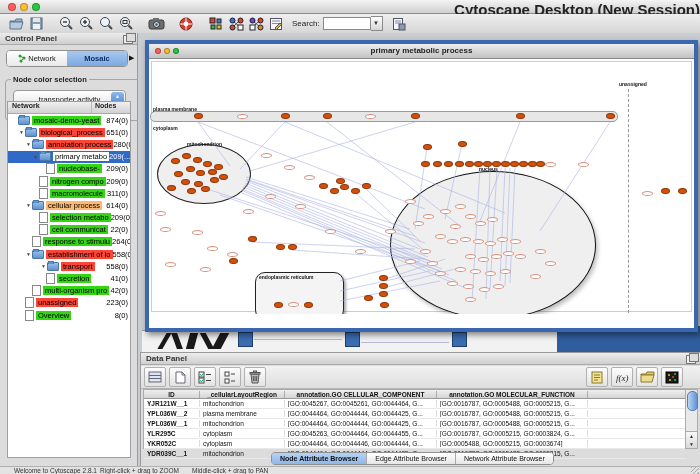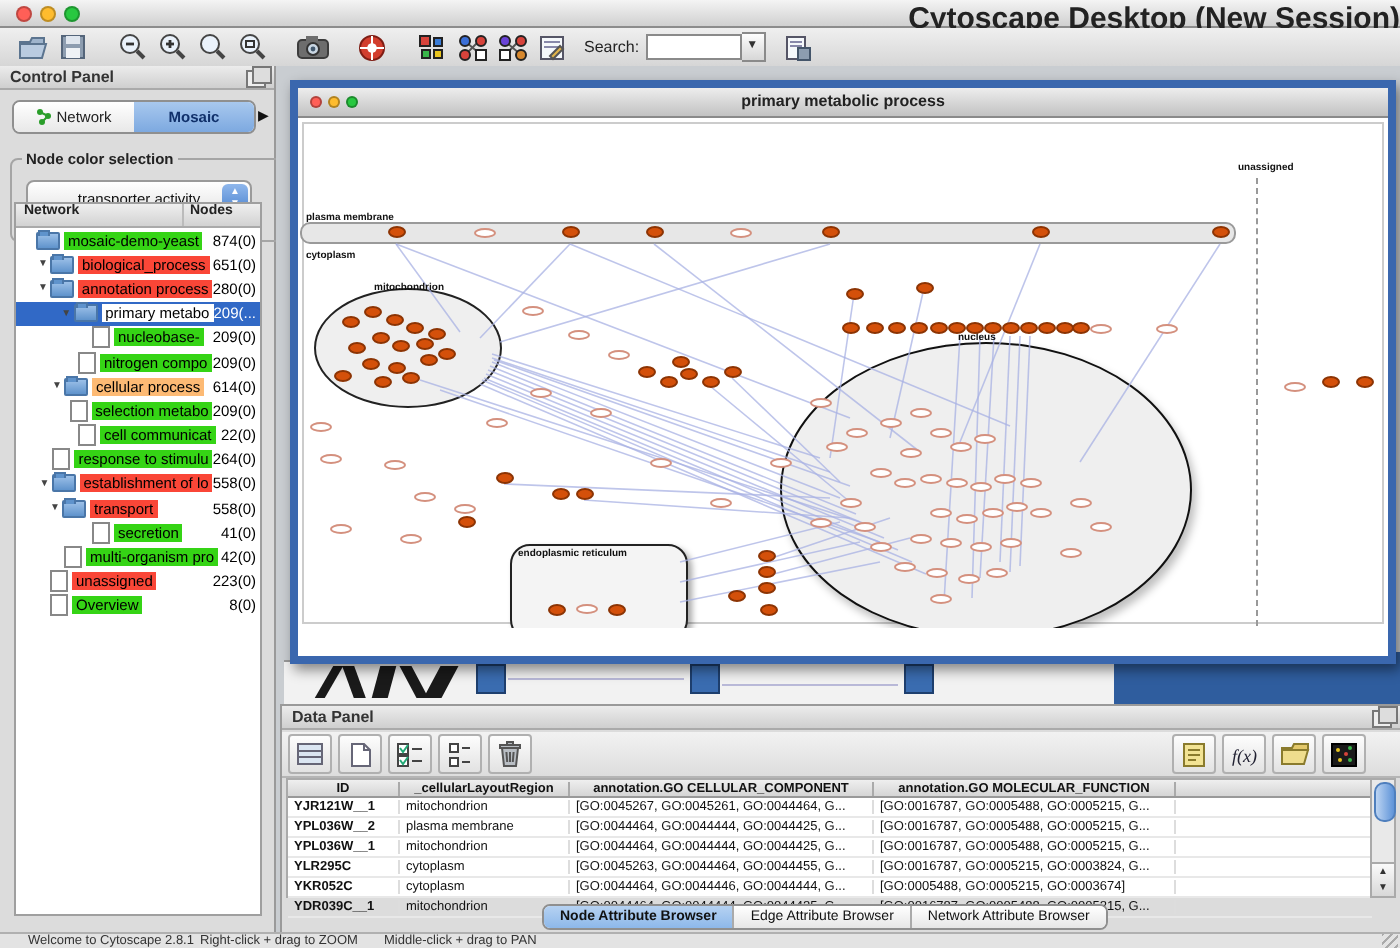--- a/index.html
+++ b/index.html
@@ -39,21 +39,21 @@
     font-size:7.5px;color:#111;display:flex;align-items:center;justify-content:center;}
   .combo .steppers{position:absolute;right:1px;top:1px;bottom:1px;width:13px;border-radius:3px;
     background:linear-gradient(#8fb7ec,#4d84cf);color:#fff;font-size:5px;line-height:6px;text-align:center;padding-top:1px;box-sizing:border-box;}
   .checkrow{position:absolute;left:10px;top:90px;display:flex;align-items:center;gap:4px;font-size:8px;color:#111;}
   .checkbox{width:9px;height:9px;border-radius:2px;background:linear-gradient(#6ea3e4,#3b74c4);border:1px solid #2c5ea8;
     color:#fff;font-size:8px;line-height:9px;text-align:center;font-weight:bold;}
   .treebox{position:absolute;left:7px;top:68px;width:124px;height:357px;background:#fff;border:1px solid #9f9f9f;box-sizing:border-box;overflow:hidden;}
   .tree-header{display:flex;height:11px;background:linear-gradient(#efefef,#d2d2d2);border-bottom:1px solid #aaa;font-size:7px;font-weight:bold;color:#222;}
   .tree-header .c1{width:84px;padding-left:4px;border-right:1px solid #bbb;box-sizing:border-box;}
   .tree-header .c2{flex:1;padding-left:3px;}
-  .trow{display:flex;align-items:center;height:12.2px;font-size:7.5px;white-space:nowrap;overflow:hidden;justify-content:flex-end;}
+  .trow{display:flex;align-items:center;height:12.2px;font-size:7.5px;white-space:nowrap;overflow:hidden;}
   .trow.sel{background:#3169c6;}
   .texp{width:7px;font-size:5px;color:#444;text-align:center;flex:none;}
   .tico{flex:none;margin-right:2px;}
   .chip{padding:0 2px;color:#000;flex:none;max-width:74px;overflow:hidden;}
   .tcount{margin-left:auto;padding-right:2px;font-size:7.5px;color:#000;flex:none;}
   .trow.sel .tcount{color:#fff;}
   .folder-ico{width:10px;height:7px;background:linear-gradient(#9cc0e8,#5f93cc);border:1px solid #4a76a8;border-radius:1px;position:relative;}
   .folder-ico:before{content:"";position:absolute;left:0;top:-2px;width:4px;height:2px;background:#5f93cc;border:1px solid #4a76a8;border-bottom:none;}
   .file-ico{width:7px;height:9px;background:#fff;border:1px solid #888;position:relative;}
   
@@ -314,20 +314,26 @@
             <div class="file-ico tico"></div>
             <div class="chip" style="background: rgb(53, 212, 21);">nucleobase-</div>
             <div class="tcount">209(0)</div>
           </div>
           <div class="trow" style="padding-left: 24px;">
             <div class="texp"></div>
             <div class="file-ico tico"></div>
             <div class="chip" style="background: rgb(53, 212, 21);">nitrogen compo</div>
             <div class="tcount">209(0)</div>
           </div>
+          <div class="trow" style="padding-left: 24px;">
+            <div class="texp"></div>
+            <div class="file-ico tico"></div>
+            <div class="chip" style="background: rgb(53, 212, 21);">macromolecule</div>
+            <div class="tcount">311(0)</div>
+          </div>
           <div class="trow" style="padding-left: 17px;">
             <div class="texp">▼</div>
             <div class="folder-ico tico"></div>
             <div class="chip" style="background: #fdba74;">cellular process</div>
             <div class="tcount">614(0)</div>
           </div>
           <div class="trow" style="padding-left: 24px;">
             <div class="texp"></div>
             <div class="file-ico tico"></div>
             <div class="chip" style="background: rgb(53, 212, 21);">selection metabo</div>
@@ -344,21 +350,21 @@
             <div class="file-ico tico"></div>
             <div class="chip" style="background: rgb(53, 212, 21);">response to stimulu</div>
             <div class="tcount">264(0)</div>
           </div>
           <div class="trow" style="padding-left: 17px;">
             <div class="texp">▼</div>
             <div class="folder-ico tico"></div>
             <div class="chip" style="background: rgb(250, 70, 55);">establishment of lo</div>
             <div class="tcount">558(0)</div>
           </div>
-          <div class="trow" style="padding-left: 16px;">
+          <div class="trow" style="padding-left: 32px;">
             <div class="texp">▼</div>
             <div class="folder-ico tico"></div>
             <div class="chip" style="background: rgb(250, 70, 55);">transport</div>
             <div class="tcount">558(0)</div>
           </div>
           <div class="trow" style="padding-left: 31px;">
             <div class="texp"></div>
             <div class="file-ico tico"></div>
             <div class="chip" style="background: rgb(53, 212, 21);">secretion</div>
             <div class="tcount">41(0)</div>

